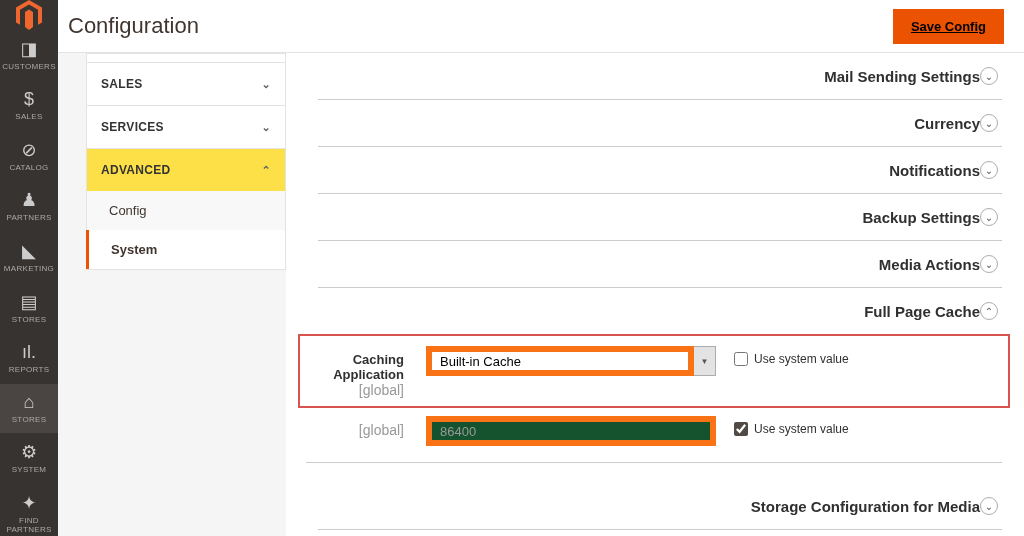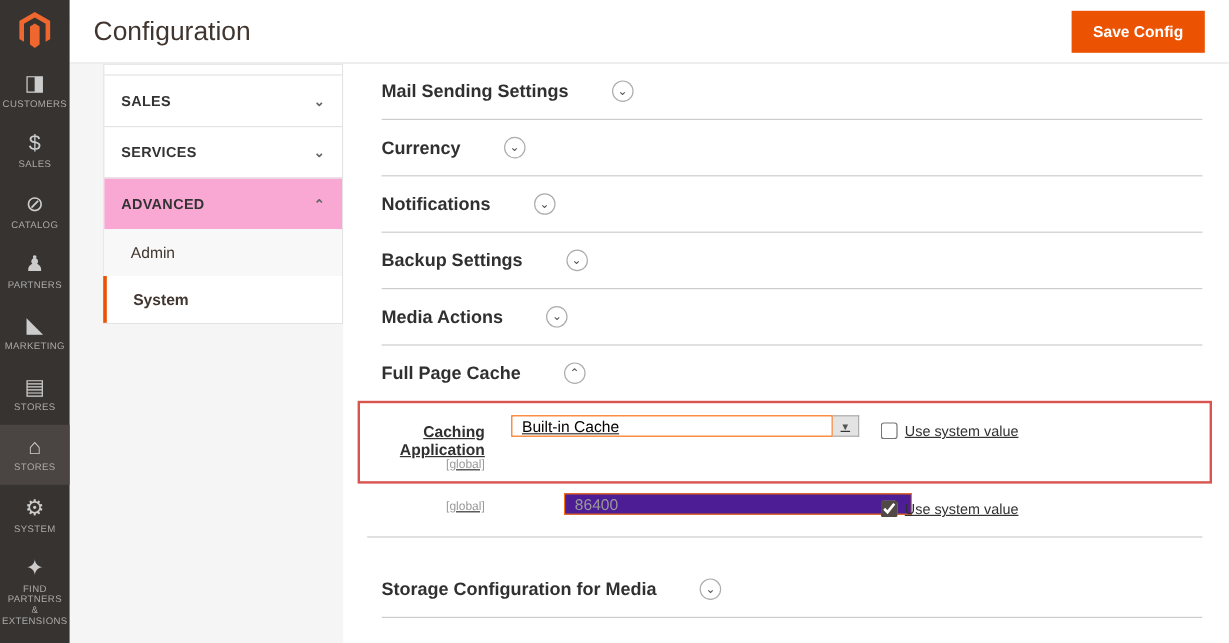--- a/index.html
+++ b/index.html
@@ -12,55 +12,55 @@
 
 
 .leftbar { position: absolute; left: 0; top: 0; bottom: 0; width: 58px; background: #373330; display: flex; flex-direction: column; align-items: center; z-index: 5; }
 .leftbar .logo { width: 58px; height: 50px; display: flex; align-items: center; justify-content: center; color: #ef672f; }
 .leftbar .nav-item { width: 58px; padding: 8px 0 9px; display: flex; flex-direction: column; align-items: center; color: #aaa; font-size: 8px; text-align: center; cursor: pointer; }
 .leftbar .nav-item .icon { font-size: 18px; margin-bottom: 3px; color: #ccc; }
 .leftbar .nav-item.active { background: #4a4542; }
 .leftbar .nav-item .lbl { line-height: 1.1; letter-spacing: 0.3px; }
 
 
-.header { position: absolute; left: 58px; right: 0; top: 0; height: 53px; display: flex; align-items: center; padding: 0 20px; border-bottom: 1px solid #e3e3e3; background: #fff; z-index: 4; }
+.header { position: absolute; left: 48px; right: 0; top: 0; height: 53px; display: flex; align-items: center; padding: 0 20px; border-bottom: 1px solid #e3e3e3; background: #fff; z-index: 4; }
 .header h1 { font-size: 22px; font-weight: 400; color: #41362f; flex: 1; }
-.header .save-btn { background: #eb5202; color: #ffffff; border: none; padding: 10px 18px; font-size: 13px; font-weight: 600; cursor: pointer; }
+.header .save-btn { background: #eb5202; color: #000000; border: none; padding: 10px 18px; font-size: 13px; font-weight: 600; cursor: pointer; text-decoration: underline; }
 
 
 .content { position: absolute; left: 58px; right: 0; top: 53px; bottom: 0; display: flex; background: #f5f5f5; z-index: 3; }
 
 
 .config-nav { width: 228px; padding: 0 0 0 28px; }
 .config-nav .panel { background: #fff; border: 1px solid #e3e3e3; margin-top: 0; }
 .config-nav .grp-title { padding: 14px 14px; font-size: 12px; font-weight: 700; letter-spacing: 0.3px; color: #333; border-top: 1px solid #e3e3e3; display: flex; justify-content: space-between; align-items: center; cursor: pointer; }
 .config-nav .grp-title:first-child { border-top: none; }
-.config-nav .grp-title.open { background: #f9a8d4; }
+.config-nav .grp-title.open { background: #fde047; }
 .config-nav .chev { font-size: 11px; color: #666; }
 .config-nav .sub-item { padding: 12px 14px 12px 22px; font-size: 13px; color: #41362f; cursor: pointer; }
 .config-nav .sub-item.selected { border-left: 3px solid #eb5202; margin-left: -1px; background: #fff; font-weight: 600; }
 .config-nav .sub-item:not(.selected) { background: #f8f8f8; }
 
 
 .main { flex: 1; background: #fff; padding: 0 10px 0 0; overflow-y: auto; }
-.section-row { border-bottom: 1px solid #ccc; margin-left: 32px; margin-right: 12px; padding: 14px 4px 14px 0; display: flex; justify-content: flex-start; align-items: center; cursor: pointer; gap: 36px; }
+.section-row { border-bottom: 1px solid #ccc; margin-left: 32px; margin-right: 12px; padding: 14px 4px 14px 0; display: flex; justify-content: flex-end; align-items: center; cursor: pointer; }
 .section-row .title { font-size: 15px; font-weight: 600; color: #303030; }
 .section-row .caret { width: 18px; height: 18px; border: 1px solid #adadad; border-radius: 50%; display: flex; align-items: center; justify-content: center; font-size: 10px; color: #555; }
 
 .section-body { margin: 0 12px 20px 20px; padding-bottom: 10px; border-bottom: 1px solid #ccc; }
-.field-row { display: flex; align-items: flex-start; padding: 6px 0; text-decoration: underline; }
+.field-row { display: flex; align-items: flex-start; padding: 6px 0; }
 .field-label-col { width: 210px; text-align: right; padding-right: 22px; padding-top: 6px; }
 .field-label-col .lbl { font-size: 13px; font-weight: 600; color: #303030; }
-.field-label-col .scope { font-size: 10px; color: #999; display: block; }
+.field-label-col .scope { font-size: 14px; color: #999; display: block; }
 .field-input-col { width: 290px; }
-.field-input-col select, .field-input-col input[type=text] { width: 100%; height: 18px; border: 1px solid #f97316; padding: 0 8px; font-size: 13px; background: #fff; }
+.field-input-col select, .field-input-col input[type=text] { width: 100%; height: 30px; border: 6px solid #f97316; padding: 0 8px; font-size: 13px; background: #fff; }
 .field-input-col select { appearance: none; background: #fff; }
 .select-wrap { position: relative; display: flex; }
 .select-wrap .sel-btn { width: 24px; border: 1px solid #adadad; border-left: none; background: #e3e3e3; display: flex; align-items: center; justify-content: center; font-size: 8px; color: #555; }
-.field-input-col input[disabled] { background: #4c1d95; color: #999; margin-left: 44px; }
+.field-input-col input[disabled] { background: #14532d; color: #999; }
 .field-help { font-size: 11px; color: #777; margin-top: 4px; line-height: 1.35; }
 .field-extra-col { padding-left: 18px; padding-top: 6px; display: flex; align-items: center; font-size: 12px; color: #303030; }
 .field-extra-col input[type=checkbox] { margin-right: 6px; width: 14px; height: 14px; accent-color: #514943; }
 
 .highlight-box { border: 2px solid #d9534f; padding: 4px 6px 2px; margin-bottom: 2px; margin-left: -8px; margin-right: -8px; }
 </style>
 </head>
 <body>
 
 <div class="watermark-layer">
@@ -94,20 +94,24 @@
       <span class="lbl">PARTNERS</span>
     </div>
   <div class="nav-item">
       <span class="icon">◣</span>
       <span class="lbl">MARKETING</span>
     </div>
   <div class="nav-item">
       <span class="icon">▤</span>
       <span class="lbl">STORES</span>
     </div>
+  <div class="nav-item">
+      <span class="icon">ıl.</span>
+      <span class="lbl">REPORTS</span>
+    </div>
   <div class="nav-item active">
       <span class="icon">⌂</span>
       <span class="lbl">STORES</span>
     </div>
   <div class="nav-item">
       <span class="icon">⚙</span>
       <span class="lbl">SYSTEM</span>
     </div>
   <div class="nav-item">
       <span class="icon">✦</span>
@@ -131,21 +135,21 @@
         <span class="chev">⌄</span>
       </div>
       <div class="grp-title">
         <span>SERVICES</span>
         <span class="chev">⌄</span>
       </div>
       <div class="grp-title open">
         <span>ADVANCED</span>
         <span class="chev">⌃</span>
       </div>
-      <div class="sub-item">Admin</div>
+      <div class="sub-item">Config</div>
       <div class="sub-item selected">System</div>
     </div>
   </div>
 
   <div class="main">
 
     <div class="section-row">
       <span class="title">Mail Sending Settings</span>
       <span class="caret">⌄</span>
     </div>

